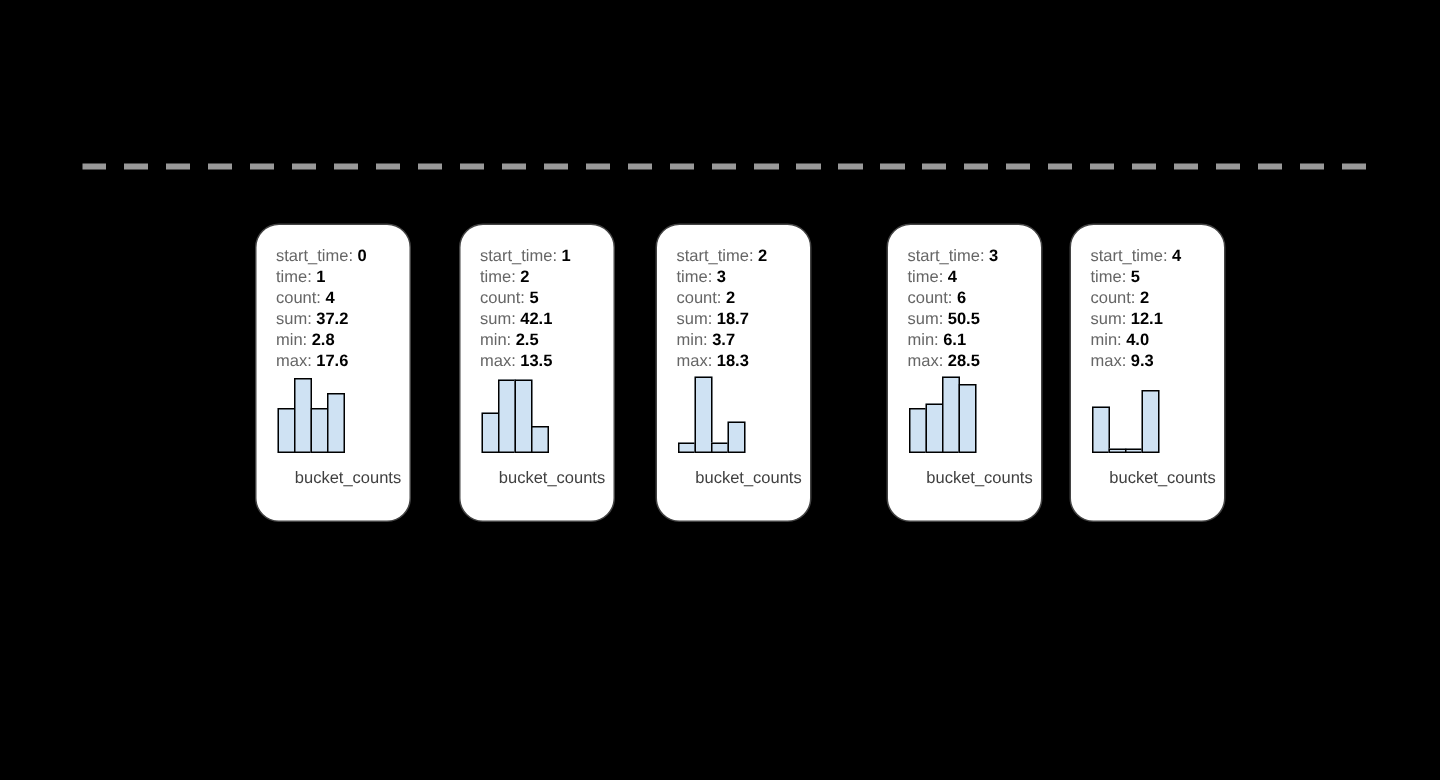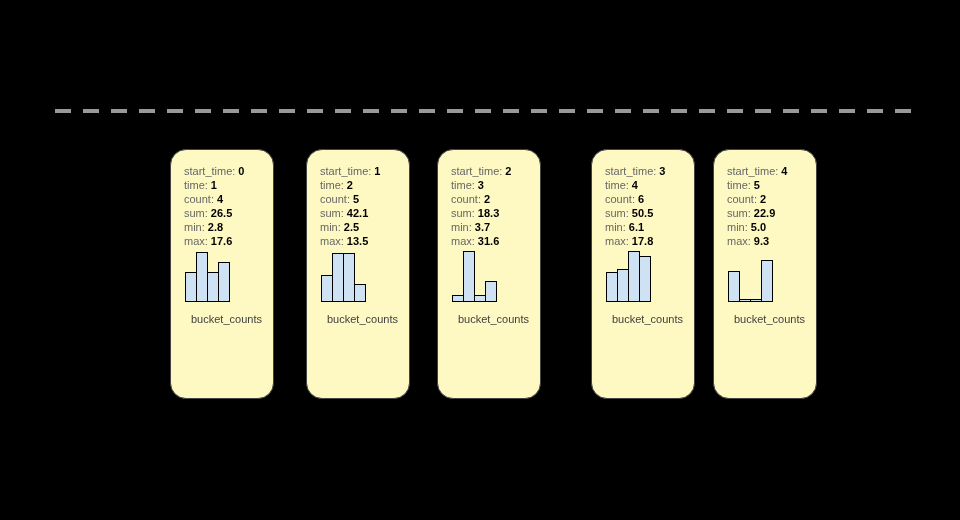--- a/index.html
+++ b/index.html
@@ -13,22 +13,22 @@
   .stage { position: absolute; inset: 0; }
   .timeline {
     position: absolute;
     left: 55px; top: 109px;
     width: 857px; height: 4px;
     background: repeating-linear-gradient(90deg, #999999 0 16px, transparent 16px 28px);
   }
   .card {
     position: absolute;
     top: 149px;
-    width: 104px; height: 250px;
-    background: #fef9c3;
+    width: 104px; height: 199px;
+    background: #ffffff;
     border: 1px solid #434343;
     border-radius: 16px;
     box-sizing: border-box;
   }
   .fields {
     padding: 14px 6px 0 13px;
     font-size: 11px;
     line-height: 14px;
     white-space: nowrap;
   }
@@ -45,39 +45,39 @@
     width: 12px;
     background: #cfe2f3;
     border: 1px solid #000000;
     box-sizing: border-box;
   }
   .bar + .bar { margin-left: -1px; }
   .bucket-label {
     position: absolute;
     left: 0; right: 0;
     top: 163px;
-    text-align: left;
+    text-align: center;
     font-size: 11px;
     color: #404040;
     margin-left: 20px;
   }
 </style>
 </head>
 <body>
 
 <div class="stage">
 
   <div class="timeline"></div>
 
   <div class="card" style="left:170px">
     <div class="fields">
       <div><span class="lbl">start_time:</span><span class="val">0</span></div>
       <div><span class="lbl">time:</span><span class="val">1</span></div>
       <div><span class="lbl">count:</span><span class="val">4</span></div>
-      <div><span class="lbl">sum:</span><span class="val">26.5</span></div>
+      <div><span class="lbl">sum:</span><span class="val">37.2</span></div>
       <div><span class="lbl">min:</span><span class="val">2.8</span></div>
       <div><span class="lbl">max:</span><span class="val">17.6</span></div>
     </div>
     <div class="hist">
       <div class="bar" style="height: 30px;"></div>
       <div class="bar" style="height: 50px;"></div>
       <div class="bar" style="height: 30px;"></div>
       <div class="bar" style="height: 40px;"></div>
     </div>
     <div class="bucket-label">bucket_counts</div>
@@ -99,58 +99,58 @@
       <div class="bar" style="height: 18px;"></div>
     </div>
     <div class="bucket-label">bucket_counts</div>
   </div>
 
   <div class="card" style="left:437px">
     <div class="fields">
       <div><span class="lbl">start_time:</span><span class="val">2</span></div>
       <div><span class="lbl">time:</span><span class="val">3</span></div>
       <div><span class="lbl">count:</span><span class="val">2</span></div>
-      <div><span class="lbl">sum:</span><span class="val">18.3</span></div>
+      <div><span class="lbl">sum:</span><span class="val">18.7</span></div>
       <div><span class="lbl">min:</span><span class="val">3.7</span></div>
-      <div><span class="lbl">max:</span><span class="val">31.6</span></div>
+      <div><span class="lbl">max:</span><span class="val">18.3</span></div>
     </div>
     <div class="hist">
       <div class="bar" style="height: 7px;"></div>
       <div class="bar" style="height: 51px;"></div>
       <div class="bar" style="height: 7px;"></div>
       <div class="bar" style="height: 21px;"></div>
     </div>
     <div class="bucket-label">bucket_counts</div>
   </div>
 
   <div class="card" style="left:591px">
     <div class="fields">
       <div><span class="lbl">start_time:</span><span class="val">3</span></div>
       <div><span class="lbl">time:</span><span class="val">4</span></div>
       <div><span class="lbl">count:</span><span class="val">6</span></div>
       <div><span class="lbl">sum:</span><span class="val">50.5</span></div>
       <div><span class="lbl">min:</span><span class="val">6.1</span></div>
-      <div><span class="lbl">max:</span><span class="val">17.8</span></div>
+      <div><span class="lbl">max:</span><span class="val">28.5</span></div>
     </div>
     <div class="hist">
       <div class="bar" style="height: 30px;"></div>
       <div class="bar" style="height: 33px;"></div>
       <div class="bar" style="height: 51px;"></div>
       <div class="bar" style="height: 46px;"></div>
     </div>
     <div class="bucket-label">bucket_counts</div>
   </div>
 
   <div class="card" style="left:713px">
     <div class="fields">
       <div><span class="lbl">start_time:</span><span class="val">4</span></div>
       <div><span class="lbl">time:</span><span class="val">5</span></div>
       <div><span class="lbl">count:</span><span class="val">2</span></div>
-      <div><span class="lbl">sum:</span><span class="val">22.9</span></div>
-      <div><span class="lbl">min:</span><span class="val">5.0</span></div>
+      <div><span class="lbl">sum:</span><span class="val">12.1</span></div>
+      <div><span class="lbl">min:</span><span class="val">4.0</span></div>
       <div><span class="lbl">max:</span><span class="val">9.3</span></div>
     </div>
     <div class="hist">
       <div class="bar" style="height: 31px;"></div>
       <div class="bar" style="height: 3px;"></div>
       <div class="bar" style="height: 3px;"></div>
       <div class="bar" style="height: 42px;"></div>
     </div>
     <div class="bucket-label">bucket_counts</div>
   </div>

